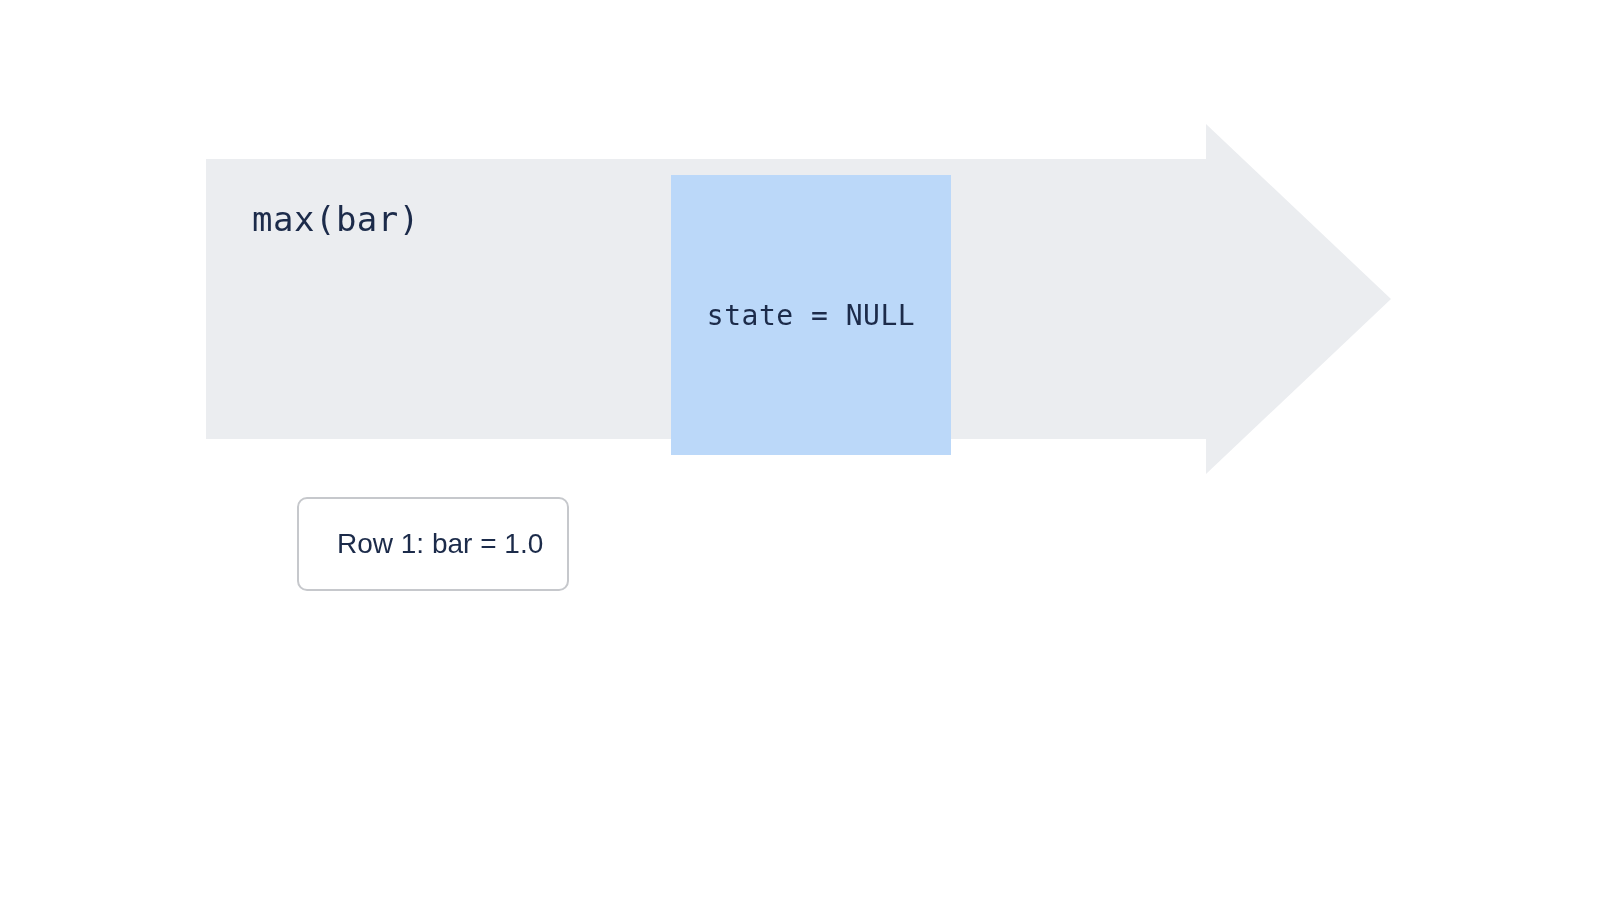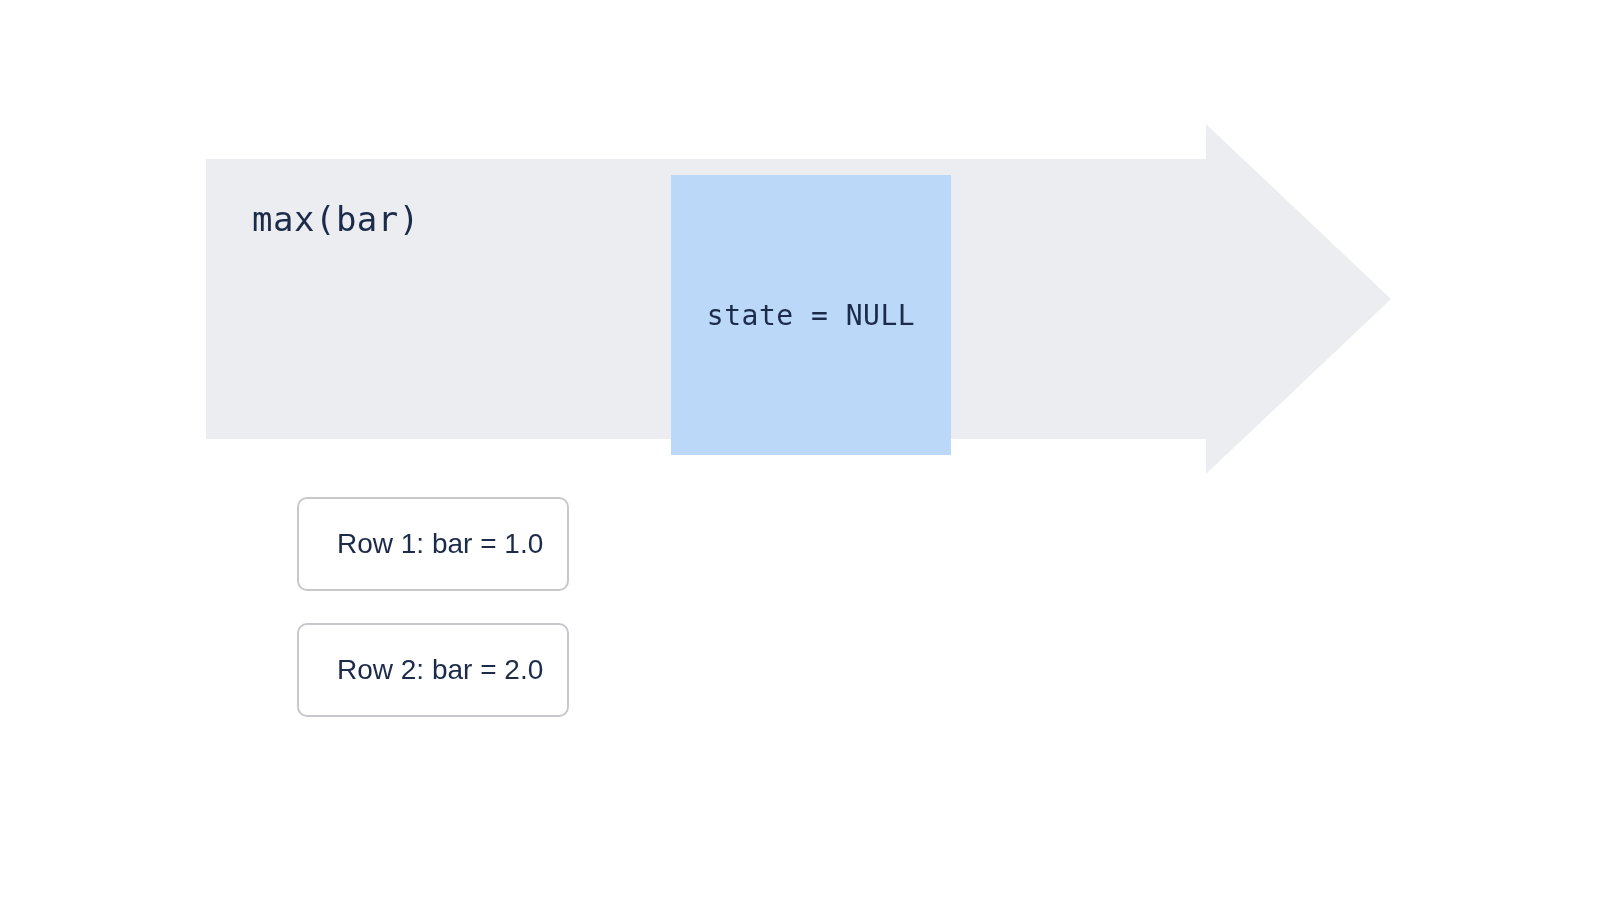--- a/index.html
+++ b/index.html
@@ -64,21 +64,22 @@
       font-size: 28px;
       color: #1c2b4a;
       text-align: left;
       letter-spacing: 0.5px;
     }
     .rows-container {
       position: absolute;
       left: 233px;
       top: 433px;
       display: flex;
-      flex-direction: column;
+      flex-direction: row;
+      gap: 31px;
     }
     .row-box {
       width: 272px;
       height: 94px;
       background: #ffffff;
       border: 2px solid #c6c8cc;
       border-radius: 10px;
       display: flex;
       align-items: center;
       padding-left: 22px;
@@ -99,16 +100,13 @@
       <div class="state-label">state = NULL</div>
     </div>
   </div>
   <div class="arrow-head"></div>
 </div>
 
 <div class="rows-container">
   <div class="row-box">
     <span class="row-text">Row 1: bar = 1.0</span>
   </div>
-  <div class="row-box">
-    <span class="row-text">Row 2: bar = 2.0</span>
-  </div>
 </div>
 
 </body></html>

